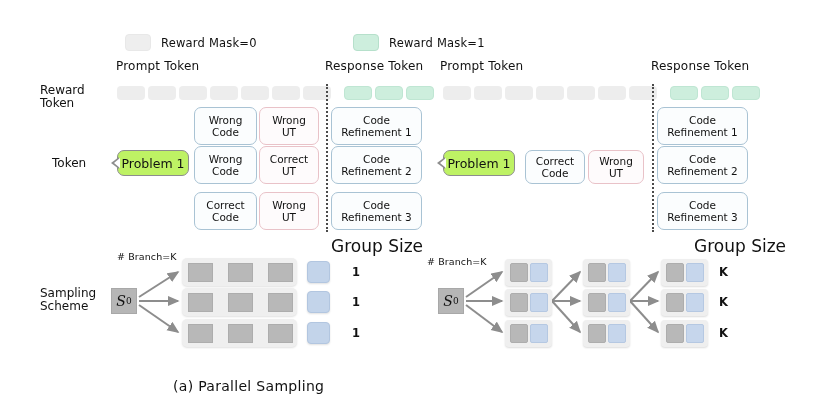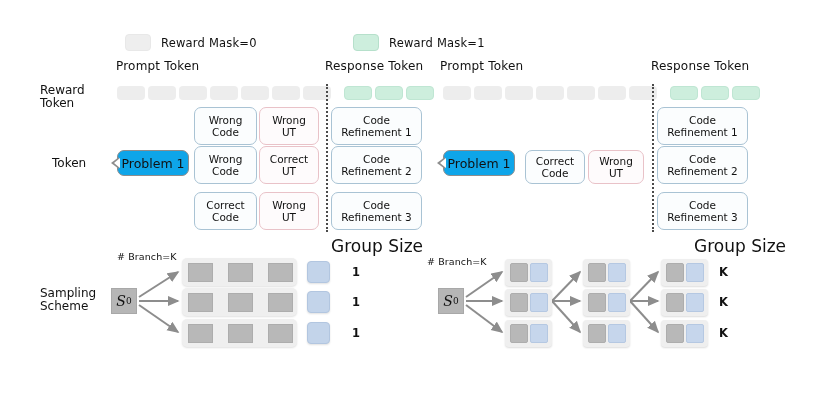--- a/index.html
+++ b/index.html
@@ -62,21 +62,21 @@
     background:#fff;
   }
   .card.blue{border:1.3px solid #a9c3d4;background:#fbfdfe;}
   .card.pink{border:1.3px solid #e9c2c8;background:#fefbfc;}
   .card .l2{display:block;}
 
   
   .bubble{
     box-sizing:border-box;
     border:1.4px solid #8d8d8d;border-radius:7px;
-    background:#0ea5e9;
+    background:#bef264;
     display:flex;align-items:center;justify-content:center;
     font-size:12.5px;color:#111;white-space:nowrap;
   }
   .bubble:before{
     content:"";position:absolute;left:-7px;top:50%;
     transform:translateY(-50%);
     width:0;height:0;
     border-top:6px solid transparent;
     border-bottom:6px solid transparent;
     border-right:8px solid #8d8d8d;
@@ -385,20 +385,21 @@
   </div>
   <div class="abs treecell" style="left:661px;top:320px;width:47px;height:27px;">
     <div class="node" style="width:18px;height:19px;"></div>
     <div class="half-b" style="width:18px;height:19px;"></div>
   </div>
 
   <div class="abs gsize-val" style="left:719px;top:265px;">K</div>
   <div class="abs gsize-val" style="left:719px;top:295px;">K</div>
   <div class="abs gsize-val" style="left:719px;top:326px;">K</div>
 
+  <div class="abs caption" style="left:173px;top:378px;">(a) Parallel Sampling</div>
 
   <div class="abs wm" style="left:615px;top:372px;">
     <svg width="26" height="22" viewBox="0 0 26 22">
       <ellipse cx="9" cy="8" rx="8.4" ry="7" fill="#c6c6c6"></ellipse>
       <path d="M4.5 13.5 L3 18 L7.5 15.6 Z" fill="#c6c6c6"></path>
       <ellipse cx="17.5" cy="13.5" rx="7.2" ry="6.2" fill="#d8d8d8"></ellipse>
       <path d="M22 18.2 L23.6 21.6 L19.6 19.8 Z" fill="#d8d8d8"></path>
       <circle cx="6.3" cy="6.5" r="1.1" fill="#ffffff"></circle>
       <circle cx="11.3" cy="6.5" r="1.1" fill="#ffffff"></circle>
       <circle cx="15" cy="12" r="0.95" fill="#ffffff"></circle>

